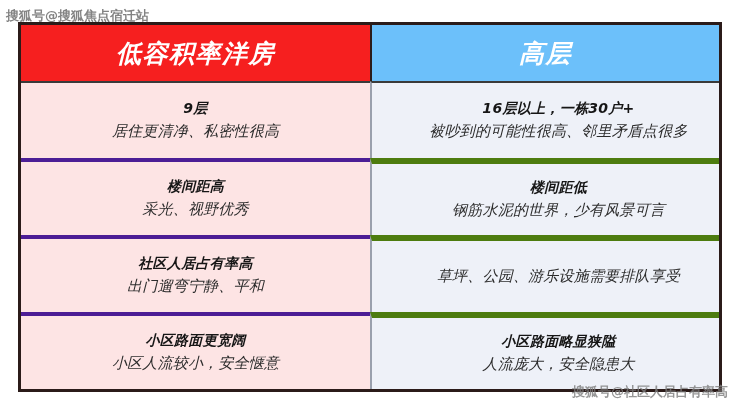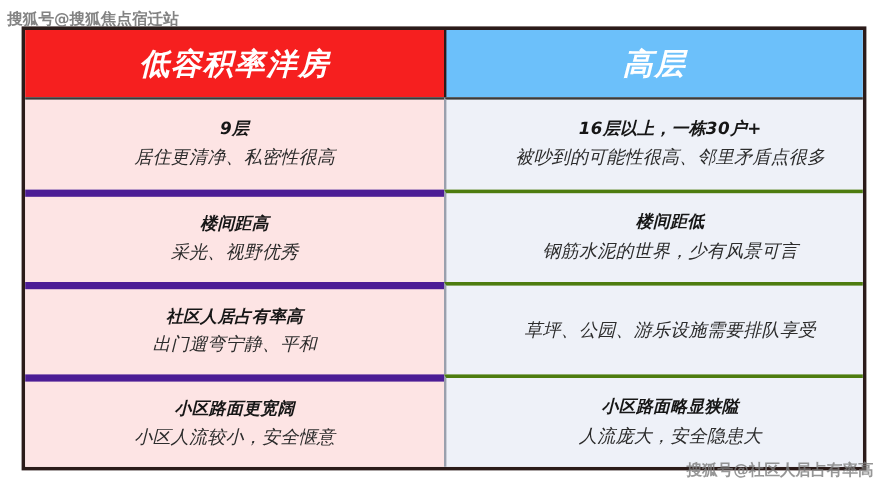--- a/index.html
+++ b/index.html
@@ -62,24 +62,24 @@
 
   .row {
     display: flex;
     flex: 1 1 0;
     min-height: 0;
   }
   .row.header {
     flex: 0 0 56px;
   }
   .row + .row .cell {
-    border-top: 6px solid #4c1d95;
+    border-top: 4px solid #4c1d95;
   }
   .row + .row .cell.right {
-    border-top: 3px solid #4d7c0f;
+    border-top: 6px solid #4d7c0f;
   }
   .row.header + .row .cell {
     border-top: 2px solid #3a3a3a;
   }
 
   .cell {
     flex: 1 1 50%;
     box-sizing: border-box;
     display: flex;
     flex-direction: column;

